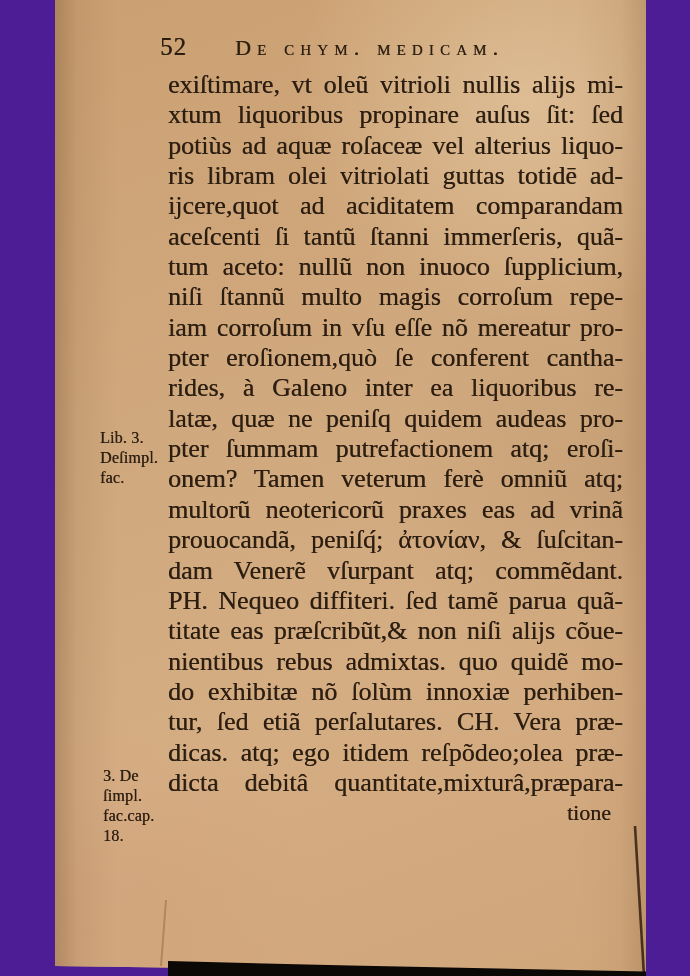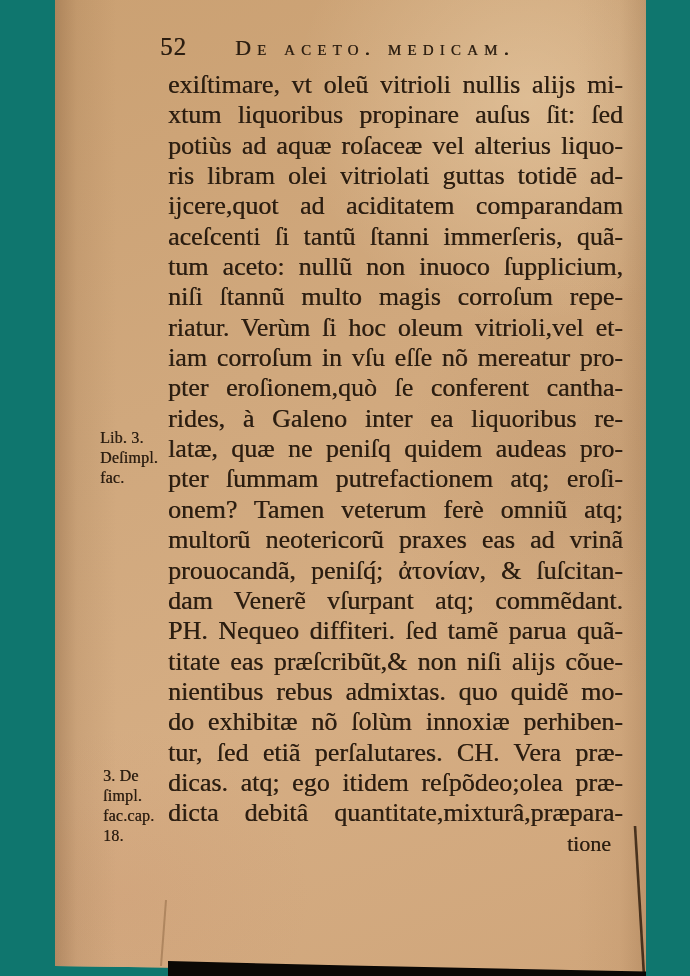--- a/index.html
+++ b/index.html
@@ -3,21 +3,21 @@
 <meta charset="utf-8">
 <style>
   html,body{margin:0;padding:0;}
   body{
     width:690px;height:976px;
     background:#ffffff;
     font-family:"Liberation Serif","DejaVu Serif",serif;
     overflow:hidden;
   }
   .scan-root{
-    position:relative;width:690px;height:976px;background:#0f766e;
+    position:relative;width:690px;height:976px;background:#4c1d95;
   }
   
   .book-page{
     position:absolute;left:55px;top:0;width:591px;height:976px;
     background-color:#cfa77c;
     background-image:
       linear-gradient(to right, rgba(110,72,40,0.32) 0px, rgba(110,72,40,0.10) 22px, rgba(110,72,40,0) 62px),
       linear-gradient(to left, rgba(105,66,32,0.20) 0px, rgba(105,66,32,0.05) 26px, rgba(105,66,32,0) 70px),
       radial-gradient(ellipse 55% 32% at 80% 10%, rgba(255,238,206,0.32), rgba(255,238,206,0) 72%),
       radial-gradient(ellipse 45% 25% at 12% 92%, rgba(190,120,95,0.10), rgba(190,120,95,0) 70%),
@@ -73,41 +73,40 @@
 </style>
 </head>
 <body>
 
 <div class="scan-root">
 
   <div class="book-page">
 
     <div class="page-number ink">52</div>
 
-    <div class="running-title ink">De aceto. medicam.</div>
+    <div class="running-title ink">De chym. medicam.</div>
 
     <div class="margin-note margin-note-1 ink">Lib. 3.
 Deſimpl.
 fac.</div>
 
     <div class="margin-note margin-note-2 ink">3. De
 ſimpl.
 fac.cap.
 18.</div>
 
     <div class="text-block">
       <div class="body-line ink">exiſtimare, vt oleũ vitrioli nullis alijs mi-</div>
       <div class="body-line ink">xtum liquoribus propinare auſus ſit: ſed</div>
       <div class="body-line ink">potiùs ad aquæ roſaceæ vel alterius liquo-</div>
       <div class="body-line ink">ris libram olei vitriolati guttas totidē ad-</div>
       <div class="body-line ink">ijcere,quot ad aciditatem comparandam</div>
       <div class="body-line ink">aceſcenti ſi tantũ ſtanni immerſeris, quã-</div>
       <div class="body-line ink">tum aceto: nullũ non inuoco ſupplicium,</div>
       <div class="body-line ink">niſi ſtannũ multo magis corroſum repe-</div>
-      <div class="body-line ink">riatur. Verùm ſi hoc oleum vitrioli,vel et-</div>
       <div class="body-line ink">iam corroſum in vſu eſſe nõ mereatur pro-</div>
       <div class="body-line ink">pter eroſionem,quò ſe conferent cantha-</div>
       <div class="body-line ink">rides, à Galeno inter ea liquoribus re-</div>
       <div class="body-line ink">latæ, quæ ne peniſq quidem audeas pro-</div>
       <div class="body-line ink">pter ſummam putrefactionem atq; eroſi-</div>
       <div class="body-line ink">onem? Tamen veterum ferè omniũ atq;</div>
       <div class="body-line ink">multorũ neotericorũ praxes eas ad vrinã</div>
       <div class="body-line ink">prouocandã, peniſq́; ἀτονίαν, &amp; ſuſcitan-</div>
       <div class="body-line ink">dam Venerẽ vſurpant atq; commẽdant.</div>
       <div class="body-line ink">PH. Nequeo diffiteri. ſed tamẽ parua quã-</div>

